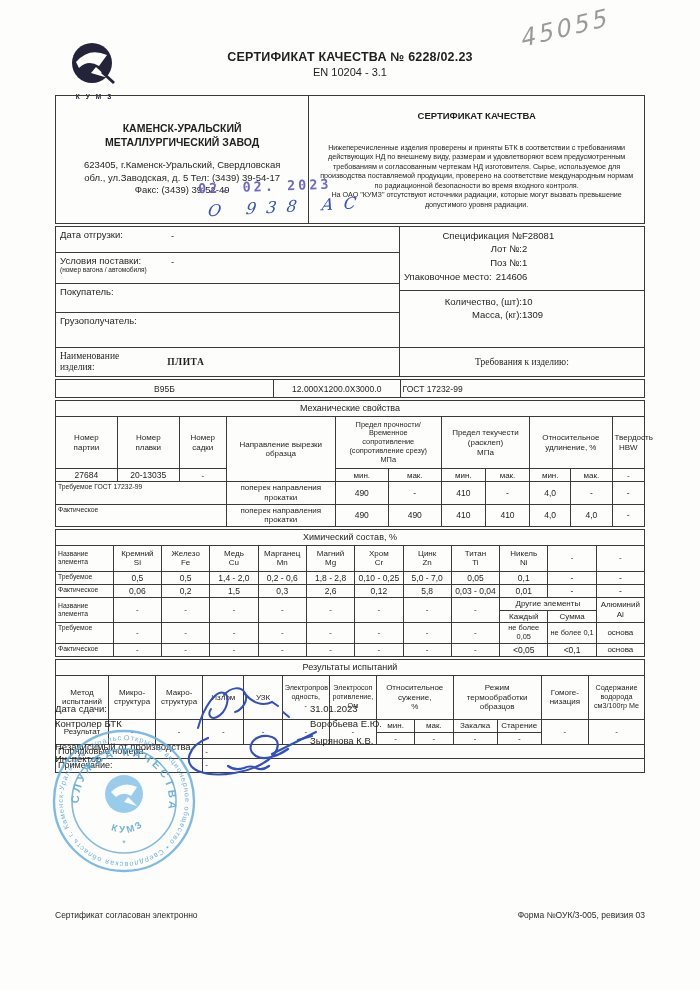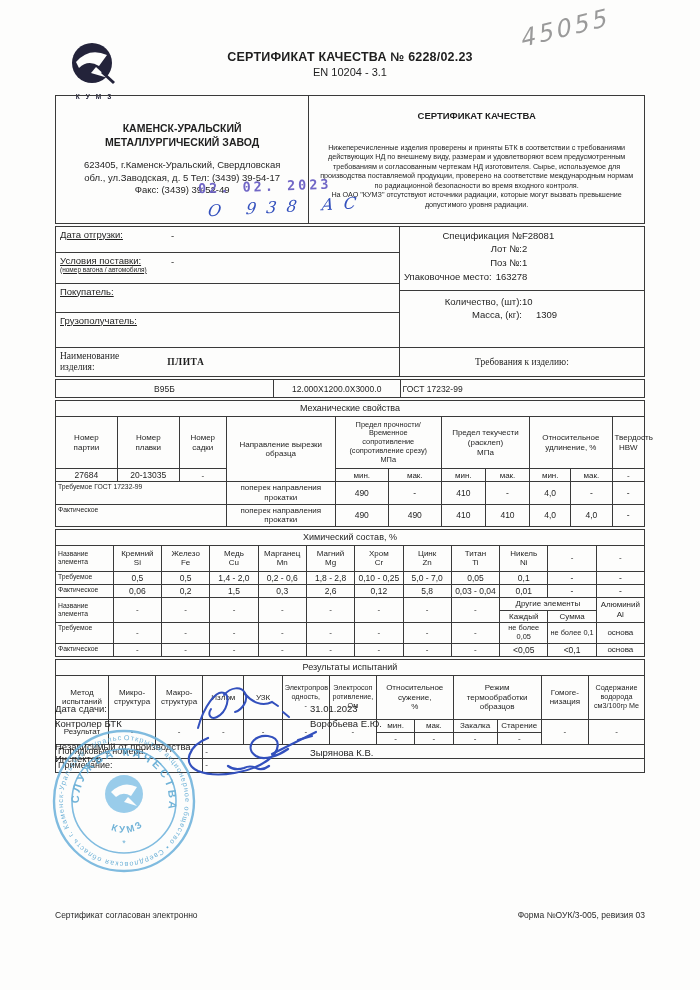--- a/index.html
+++ b/index.html
@@ -35,21 +35,21 @@
 
   
   .company-cell { padding:4px 6px; }
   .company-name { font-size:10.5px; font-weight:bold; line-height:1.25; }
   .company-addr { font-size:9.5px; line-height:1.3; margin-top:1px; }
   .cert-title { font-size:9.5px; font-weight:bold; }
   .cert-body { font-size:7.2px; line-height:1.32; margin-top:12px; }
 
   
   .ship-wrap { display:flex; margin-top:2px; border:1px solid #3a3a3a; }
-  .ship-left { width:58.5%; display:flex; flex-direction:column; border-right:1px solid #3a3a3a;text-decoration:underline; }
+  .ship-left { width:58.5%; display:flex; flex-direction:column; border-right:1px solid #3a3a3a; }
   .ship-row { border-bottom:1px solid #3a3a3a; padding:2px 4px; font-size:9.5px; text-align:left; position:relative; }
   .ship-row:last-child { border-bottom:none; }
   .ship-note { font-size:6.5px; }
   .dash-after { position:absolute; left:115px; top:3px; }
   .ship-right { width:41.5%; display:flex; flex-direction:column; }
   .spec-box { border-bottom:1px solid #3a3a3a; padding:2px 4px; flex:1; }
   .qty-box { padding:4px 4px; height:56px; }
   .kv { display:flex; font-size:9.5px; line-height:1.45; text-align:right; }
   .kv .k { width:118px; flex:none; }
   .kv.wide .k { width:auto; margin-right:4px; }
@@ -159,31 +159,31 @@
           <div class="kv">
               <span class="k">Лот №:</span>
               <span>2</span>
             </div>
           <div class="kv">
               <span class="k">Поз №:</span>
               <span>1</span>
             </div>
           <div class="kv wide">
               <span class="k">Упаковочное место:</span>
-              <span>163278</span>
+              <span>214606</span>
             </div>
         </div>
         <div class="qty-box">
           <div class="kv">
               <span class="k">Количество, (шт):</span>
               <span>10</span>
             </div>
           <div class="kv">
               <span class="k">Масса, (кг):</span>
-              <span style="margin-left:14px">1309</span>
+              <span style="">1309</span>
             </div>
         </div>
       </div>
     </div>
 
     <div class="name-row">
       <div class="name-left">
         <div class="name-label" style="white-space:pre-line">Наименование
 изделия:</div>
         <div class="name-value">ПЛИТА</div>
@@ -486,21 +486,21 @@
       </table>
   </div>
 
   <div class="signoff">
     <span style="left:0;top:0">Дата сдачи:</span>
     <span style="left:255px;top:0">31.01.2023</span>
     <span style="left:0;top:15px">Контролер БТК</span>
     <span style="left:255px;top:15px">Воробьева Е.Ю.</span>
     <span style="left:0;top:38px">Независимый от производства</span>
     <span style="left:0;top:50px">Инспектор</span>
-    <span style="left:255px;top:44px">Зырянова К.В.</span>
+    <span style="left:255px;top:32px">Зырянова К.В.</span>
   </div>
 
   <div class="date-stamp">02. 02. 2023</div>
   <div class="vehicle-hw">О 938 АС</div>
 
   <svg class="overlay" style="left:190px;top:686px" width="115" height="48" viewBox="0 0 115 48">
     <g fill="none" stroke="#3350bd" stroke-width="2" stroke-linecap="round">
       <path d="M8,42 C14,20 26,4 34,7 C41,10 37,26 27,31 C21,34 17,29 21,23"></path>
       <path d="M34,9 C41,1 51,0 55,7 C59,14 52,24 45,26"></path>
       <path d="M55,8 C62,16 72,21 82,16 L88,20"></path>

